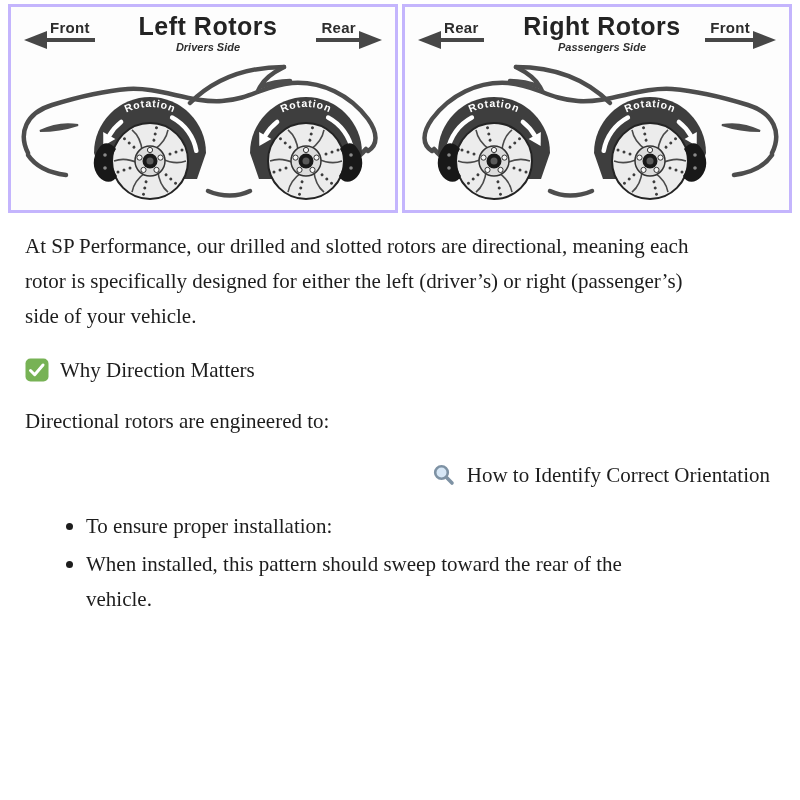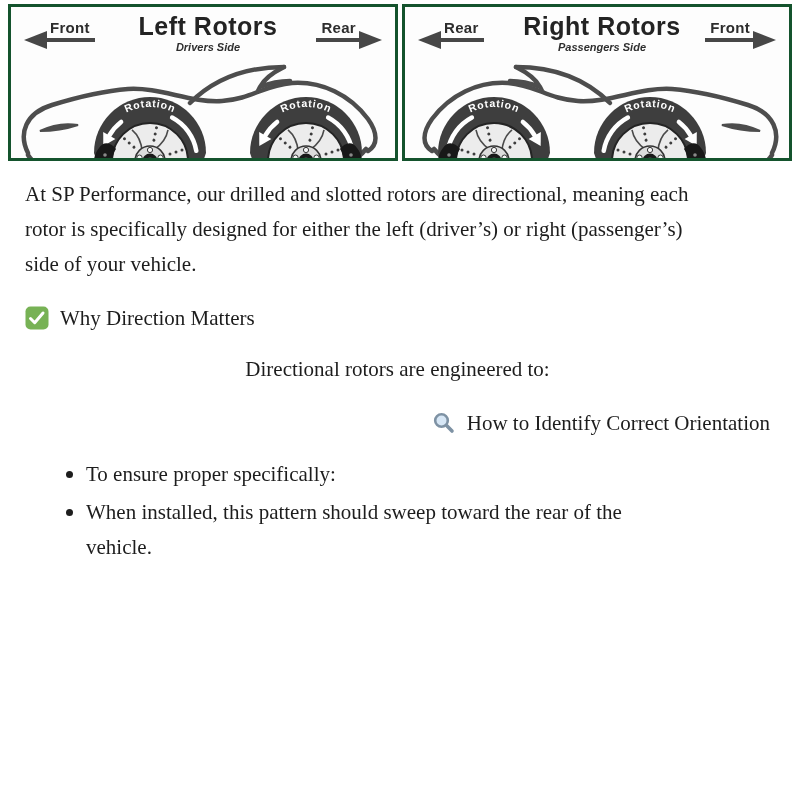--- a/index.html
+++ b/index.html
@@ -2,21 +2,21 @@
 <html><head>
 <meta charset="utf-8">
 <style>
   * { box-sizing: border-box; margin: 0; padding: 0; }
   html, body { width: 800px; height: 800px; background: #ffffff; overflow: hidden; }
   body { font-family: "Liberation Serif", serif; color: #1d1d1d; }
 
   
   .figure { display: flex; gap: 4px; margin: 4px 8px 0 8px; }
   .panel {
-    flex: 1; height: 157px; border: 3px solid #14532d;
+    flex: 1; height: 209px; border: 3px solid #c4b5fd;
     background: #fdfdfd; position: relative; overflow: hidden;
   }
   .panel-head {
     position: relative; height: 54px; padding: 9px 12px 0 12px;
     font-family: "Liberation Sans", sans-serif;
   }
   .titles { position: absolute; left: 10px; right: 0; top: 6px; text-align: center; }
   .panel-title { font-size: 25px; font-weight: bold; color: #232323; letter-spacing: 0.5px; line-height: 26px; }
   .panel-subtitle { font-size: 11px; font-weight: bold; font-style: italic; color: #2e2e2e; line-height: 17px; }
   .dir {
@@ -41,21 +41,21 @@
 
   
   .content { padding: 16px 30px 0 25px; font-size: 21px; line-height: 35px; }
   .intro { max-width: 672px; }
   h3.sec {
     display: flex; align-items: center; gap: 11px;
     font-size: 21px; font-weight: normal; margin: 21px 0 19px 0; line-height: 30px;
   }
   h3.sec.light { font-weight: normal; justify-content: flex-end; }
   .emoji { width: 24px; height: 24px; flex: 0 0 24px; display: inline-block; }
-  p.lead { margin: 0 0 11px 0; text-align: center; }
+  p.lead { margin: 0 0 11px 0; }
   ul.blist { list-style: none; padding-left: 40px; }
   ul.blist li { position: relative; padding-left: 21px; max-width: 622px; margin-bottom: 3px; }
   ul.blist li::before {
     content: ""; position: absolute; left: 1px; top: 14px;
     width: 7px; height: 7px; border-radius: 50%; background: #1d1d1d;
   }
   .sec2-gap { margin-top: 33px; }
 </style>
 </head>
 <body>
@@ -231,17 +231,17 @@
 
   <h3 class="sec light sec2-gap">
     <svg class="emoji" viewBox="0 0 24 24">
       <circle cx="9.5" cy="9.5" r="6.3" fill="#d7e7f6" stroke="#7e92a4" stroke-width="2.6"></circle>
       <line x1="14.6" y1="14.6" x2="20" y2="20" stroke="#7e92a4" stroke-width="3.6" stroke-linecap="round"></line>
     </svg>
     <span>How to Identify Correct Orientation</span>
   </h3>
 
   <ul class="blist">
-    <li>To ensure proper specifically:</li>
+    <li>To ensure proper installation:</li>
     <li>When installed, this pattern should sweep toward the rear of the vehicle.</li>
   </ul>
 
 </div>
 
 </body></html>

